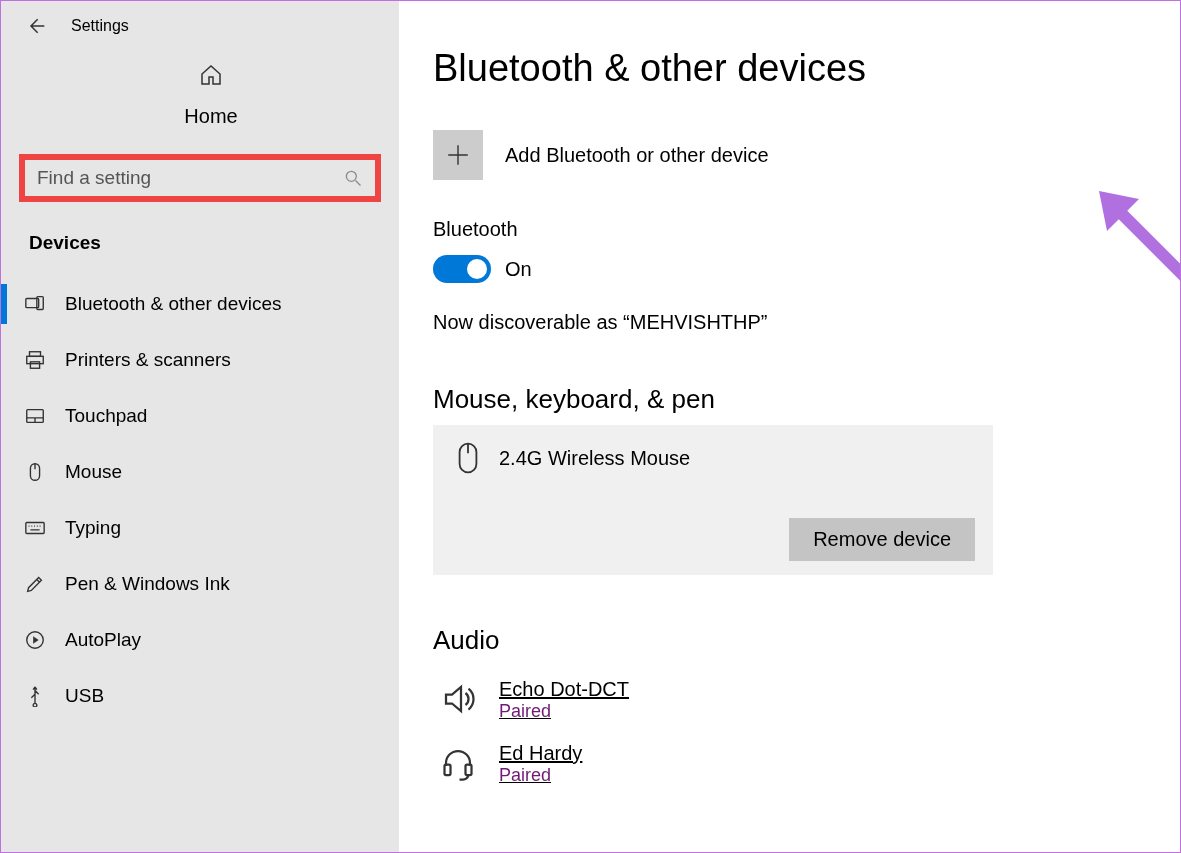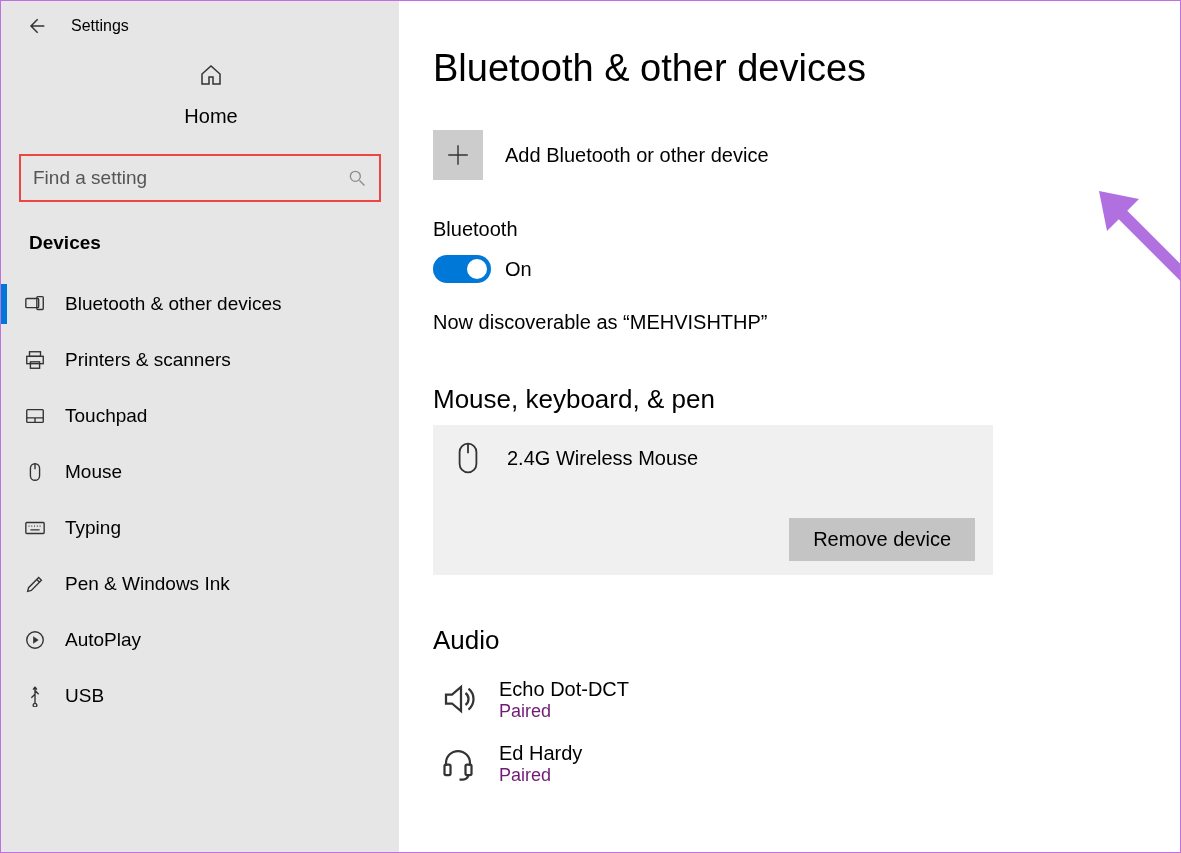--- a/index.html
+++ b/index.html
@@ -4,21 +4,21 @@
 <style>
 * { margin: 0; padding: 0; box-sizing: border-box; font-family: "Segoe UI", -apple-system, sans-serif; }
 body { width: 1181px; height: 853px; display: flex; overflow: hidden; border: 1px solid #c070e0; background: #fff; }
 .sidebar { width: 398px; background: #e6e6e6; padding: 0; display: flex; flex-direction: column; }
 .sidebar-top { display: flex; align-items: center; padding: 14px 20px 12px 24px; gap: 24px; }
 .back-btn { width: 22px; height: 22px; display:flex; align-items:center; justify-content:center; cursor:pointer; }
 .back-btn svg { width: 20px; height: 20px; }
 .app-title { font-size: 16px; font-weight: 400; }
 .home-row { display:flex; align-items:center; gap: 18px; padding: 14px 0 14px 22px; cursor:pointer; font-size: 20px; flex-direction: column; }
 .home-icon { width: 24px; height:24px; display:flex; align-items:center; justify-content:center; }
-.search-box { margin: 12px 18px 0 18px; border: 2px solid #ef4444; height: 48px; display:flex; align-items:center; padding: 0 12px; gap: 20px; }
+.search-box { margin: 12px 18px 0 18px; border: 6px solid #ef4444; height: 48px; display:flex; align-items:center; padding: 0 12px; gap: 20px; }
 .search-box input { flex:1; border:none; background:transparent; font-size: 19px; outline:none; color:#555; }
 .search-box input::placeholder { color:#555; }
 .search-icon { width:20px; height:20px; opacity:0.7; }
 .category { font-size: 19px; font-weight: 600; padding: 30px 0 8px 28px; }
 .nav-list { list-style:none; margin-top: 14px; }
 .nav-item { display:flex; align-items:center; gap:18px; padding: 16px 0 16px 22px; font-size: 19px; cursor:pointer; position:relative; }
 .nav-item.selected::before { content:""; position:absolute; left:0; top:8px; bottom:8px; width:6px; background:#0078d7; }
 .nav-icon { width: 24px; height:24px; display:flex; align-items:center; justify-content:center; }
 .nav-icon svg { width:22px; height:22px; stroke:#333; fill:none; stroke-width:1.5; }
 .content { flex:1; padding: 46px 40px 0 34px; overflow:hidden; position:relative; }
@@ -28,27 +28,27 @@
 .plus-box svg { width:26px; height:26px; stroke:#333; stroke-width:1.3; }
 .add-label { font-size: 20px; }
 .bt-heading { font-size: 20px; margin-top: 38px; }
 .toggle-row { display:flex; align-items:center; gap:14px; margin-top: 14px; }
 .toggle { width:58px; height:28px; background:#0078d7; border-radius:14px; position:relative; cursor:pointer; }
 .toggle-knob { position:absolute; right:4px; top:4px; width:20px; height:20px; border-radius:50%; background:#fff; }
 .toggle-label { font-size:20px; }
 .discoverable { font-size:20px; margin-top: 28px; }
 .sect-title { font-size: 26px; font-weight: 400; margin-top: 50px; }
 .device-card { background:#f0f0f0; margin-top: 10px; padding: 16px 18px 14px 18px; width: 560px; min-height: 150px; display:flex; flex-direction:column; }
-.device-top { display:flex; align-items:center; gap: 22px; }
+.device-top { display:flex; align-items:center; gap: 14px; }
 .device-icon { width:34px; height:34px; display:flex; align-items:center; justify-content:center; }
 .device-icon svg { width:30px; height:36px; stroke:#333; fill:none; stroke-width:1.5; }
 .device-name { font-size: 20px; }
 .remove-btn { align-self:flex-end; margin-top:auto; background:#c4c4c4; border:none; padding: 10px 24px; font-size: 20px; cursor:pointer; }
 .audio-list { margin-top: 12px; }
-.audio-item { display:flex; align-items:flex-start; gap: 22px; padding: 10px 0 10px 6px; }
+.audio-item { display:flex; align-items:flex-start; gap: 22px; padding: 10px 0 10px 6px; text-decoration: underline; }
 .audio-icon { width:38px; height:38px; display:flex; align-items:center; justify-content:center; margin-top:2px; }
 .audio-icon svg { width:36px; height:36px; stroke:#333; fill:none; stroke-width:1.5; }
 .audio-texts { display:flex; flex-direction:column; }
 .audio-name { font-size: 20px; }
 .audio-status { font-size: 18px; color:#701a75; }
 .annotation-arrow { position:absolute; left: 680px; top: 170px; pointer-events:none; }
 .annotation-arrow svg { width: 200px; height: 200px; }
 </style>
 </head>
 <body>

